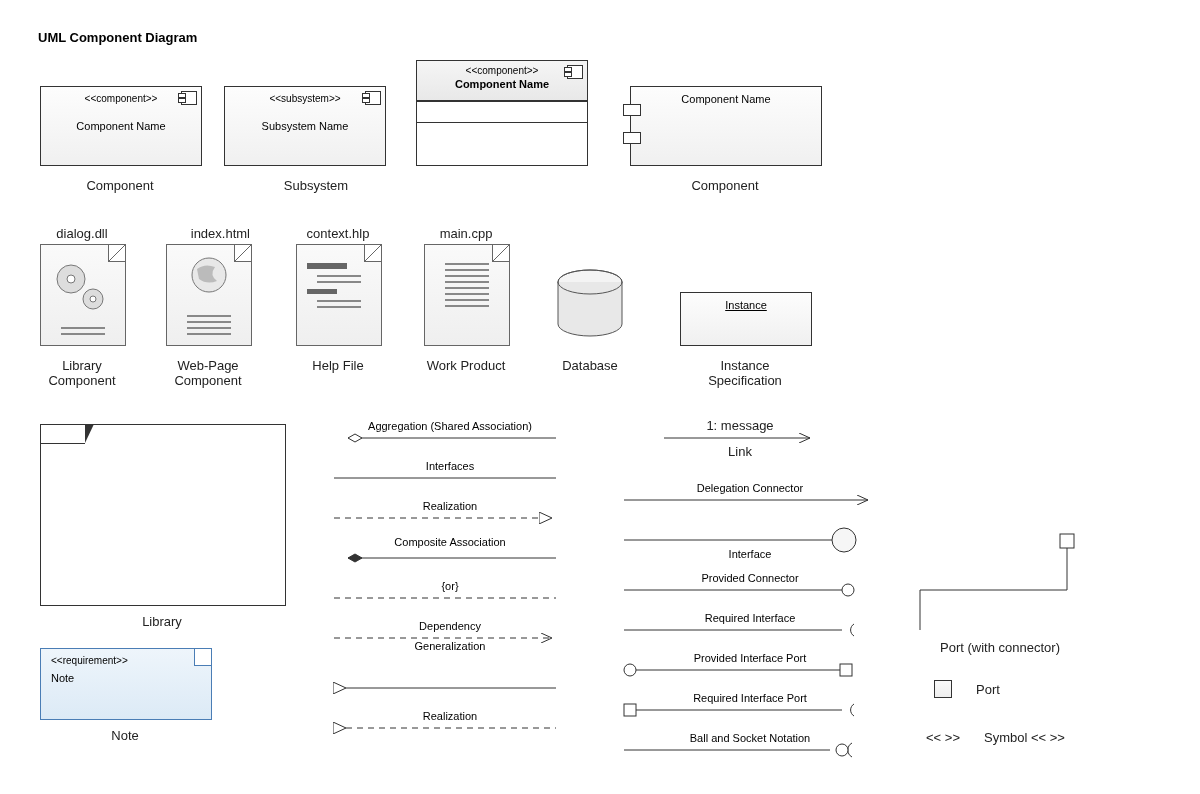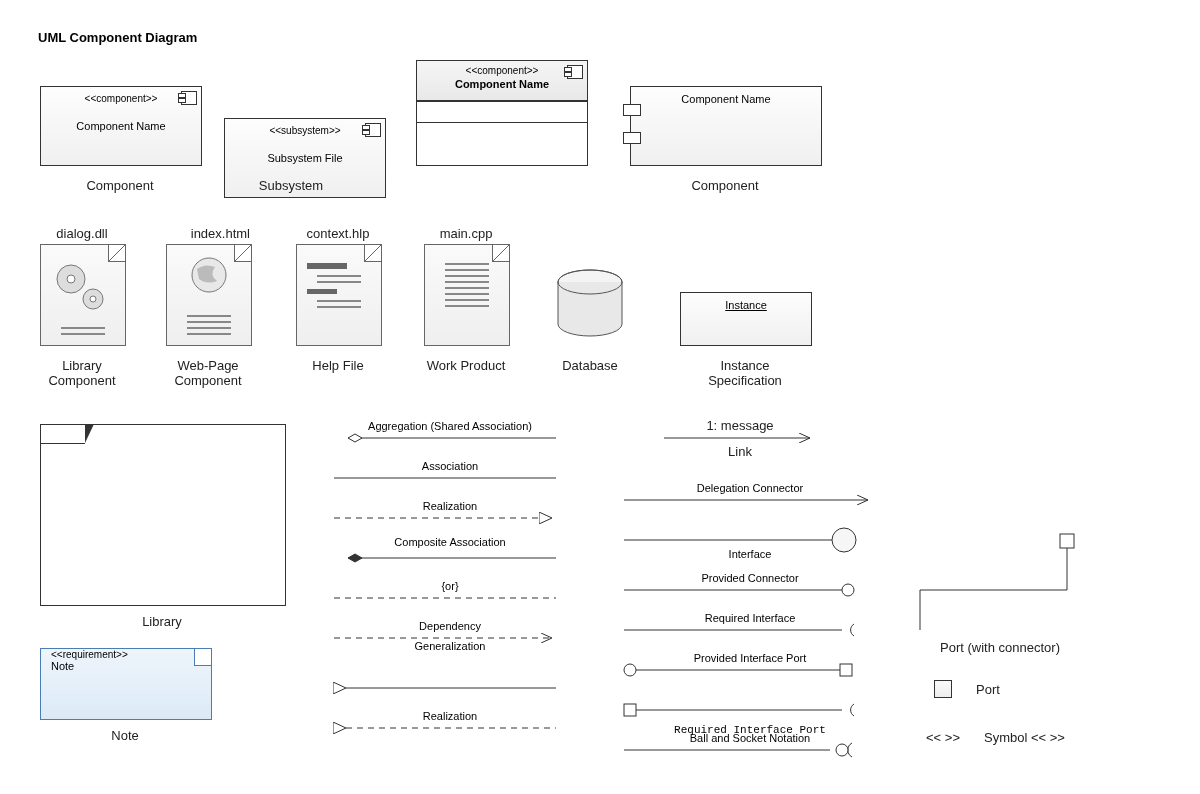--- a/index.html
+++ b/index.html
@@ -38,26 +38,26 @@
 
   <div class="title">UML Component Diagram</div>
 
   <div class="box" style="left:40px;top:86px;width:160px;height:78px;">
     <div class="compIcon"></div>
     <div class="boxHeader">&lt;&lt;component&gt;&gt;</div>
     <div class="boxName">Component Name</div>
   </div>
   <div class="lbl" style="left:40px;top:178px;width:160px;">Component</div>
 
-  <div class="box" style="left:224px;top:86px;width:160px;height:78px;margin-top:32px;">
+  <div class="box" style="left:224px;top:86px;width:160px;height:78px;">
     <div class="compIcon"></div>
     <div class="boxHeader">&lt;&lt;subsystem&gt;&gt;</div>
-    <div class="boxName">Subsystem File</div>
-  </div>
-  <div class="lbl" style="left:211px;top:178px;width:160px;">Subsystem</div>
+    <div class="boxName">Subsystem Name</div>
+  </div>
+  <div class="lbl" style="left:236px;top:178px;width:160px;">Subsystem</div>
 
   <div class="box" style="left:416px;top:60px;width:170px;height:40px;border-bottom:none;background:linear-gradient(#f5f5f5,#e8e8e8);">
     <div class="compIcon"></div>
     <div class="boxHeader" style="padding-top:4px;">&lt;&lt;component&gt;&gt;</div>
     <div style="font-size:11px;font-weight:bold;text-align:center;padding-top:2px;">Component Name</div>
   </div>
   <div class="box" style="left:416px;top:100px;width:170px;height:64px;background:#fff;">
     <div class="rowbox"></div>
       <div class="rowbox"></div>
   </div>
@@ -148,21 +148,21 @@
   <div class="lbl" style="left:680px;top:358px;width:130px;white-space:pre-line;">Instance
 Specification</div>
 
   <div class="fragBox" style="left:40px;top:424px;">
     <div class="fragTab"></div>
   </div>
   <div class="lbl" style="left:40px;top:614px;width:244px;">Library</div>
 
   <div class="note" style="left:40px;top:648px;">
     <div class="fold"></div>
-    <div style="padding:0 10px;font-size:10px;">&lt;&lt;requirement&gt;&gt;</div>
+    <div style="padding:6px 10px;font-size:10px;">&lt;&lt;requirement&gt;&gt;</div>
     <div style="padding:0 10px;font-size:11px;">Note</div>
   </div>
   <div class="lbl" style="left:40px;top:728px;width:170px;">Note</div>
 
   <svg class="abs" style="left:330px;top:420px;" width="240" height="340">
     <defs>
       <marker id="openarrow" markerWidth="12" markerHeight="10" refX="11" refY="5" orient="auto">
           <path d="M0 0 L11 5 L0 10" fill="none" stroke="#333"></path>
         </marker>
       <marker id="hollowtri" markerWidth="14" markerHeight="12" refX="13" refY="6" orient="auto">
@@ -178,21 +178,21 @@
     <line x1="18" y1="18" x2="226" y2="18" class="solid" marker-start="url(#diamondO)"></line>
     <line x1="4" y1="58" x2="226" y2="58" class="solid"></line>
     <line x1="4" y1="98" x2="222" y2="98" class="dash" marker-end="url(#hollowtri)"></line>
     <line x1="18" y1="138" x2="226" y2="138" class="solid" marker-start="url(#diamondF)"></line>
     <line x1="4" y1="178" x2="226" y2="178" class="dash"></line>
     <line x1="4" y1="218" x2="222" y2="218" class="dash" marker-end="url(#openarrow)"></line>
     <line x1="16" y1="268" x2="226" y2="268" class="solid" marker-start="url(#hollowtri)"></line>
     <line x1="16" y1="308" x2="226" y2="308" class="dash" marker-start="url(#hollowtri)"></line>
   </svg>
   <div class="relLabel" style="left:340px;top:420px;">Aggregation (Shared Association)</div>
-  <div class="relLabel" style="left:340px;top:460px;">Association</div>
+  <div class="relLabel" style="left:340px;top:460px;">Interfaces</div>
   <div class="relLabel" style="left:340px;top:500px;">Realization</div>
   <div class="relLabel" style="left:340px;top:536px;">Composite Association</div>
   <div class="relLabel" style="left:340px;top:580px;">{or}</div>
   <div class="relLabel" style="left:340px;top:620px;">Dependency</div>
   <div class="relLabel" style="left:340px;top:640px;">Generalization</div>
   <div class="relLabel" style="left:340px;top:710px;">Realization</div>
 
   <svg class="abs" style="left:660px;top:420px;" width="160" height="30">
     <line x1="4" y1="18" x2="150" y2="18" class="solid" marker-end="url(#openarrow)"></line>
   </svg>
@@ -215,21 +215,21 @@
       <path d="M234 222 A7 7 0 0 0 234 234" fill="none" stroke="#333"></path>
     <line x1="4" y1="268" x2="210" y2="268" class="solid"></line>
       <path d="M232 261 A8 8 0 0 0 232 275" fill="none" stroke="#333"></path>
       <circle cx="222" cy="268" r="6" fill="#fff" stroke="#333"></circle>
   </svg>
   <div class="relLabelR" style="left:640px;top:482px;">Delegation Connector</div>
   <div class="relLabelR" style="left:640px;top:548px;">Interface</div>
   <div class="relLabelR" style="left:640px;top:572px;">Provided Connector</div>
   <div class="relLabelR" style="left:640px;top:612px;">Required Interface</div>
   <div class="relLabelR" style="left:640px;top:652px;">Provided Interface Port</div>
-  <div class="relLabelR" style="left:640px;top:724px;font-family:Liberation Mono, monospace;">Required Interface Port</div>
+  <div class="relLabelR" style="left:640px;top:692px;">Required Interface Port</div>
   <div class="relLabelR" style="left:640px;top:732px;">Ball and Socket Notation</div>
 
   <svg class="abs" style="left:910px;top:530px;" width="180" height="110">
     <rect x="150" y="4" width="14" height="14" fill="#fff" stroke="#333"></rect>
     <path d="M157 18 L157 60 L10 60 L10 100" fill="none" stroke="#333"></path>
   </svg>
   <div class="lbl" style="left:920px;top:640px;width:160px;">Port (with connector)</div>
 
   <div class="port" style="left:934px;top:680px;width:16px;height:16px;background:linear-gradient(#fafafa,#eee);"></div>
   <div class="lbl" style="left:976px;top:682px;width:60px;text-align:left;">Port</div>

